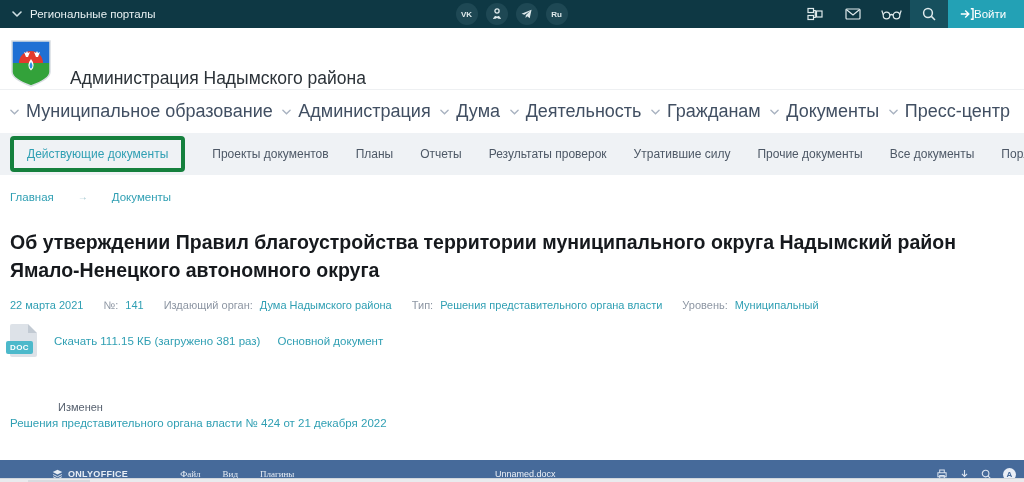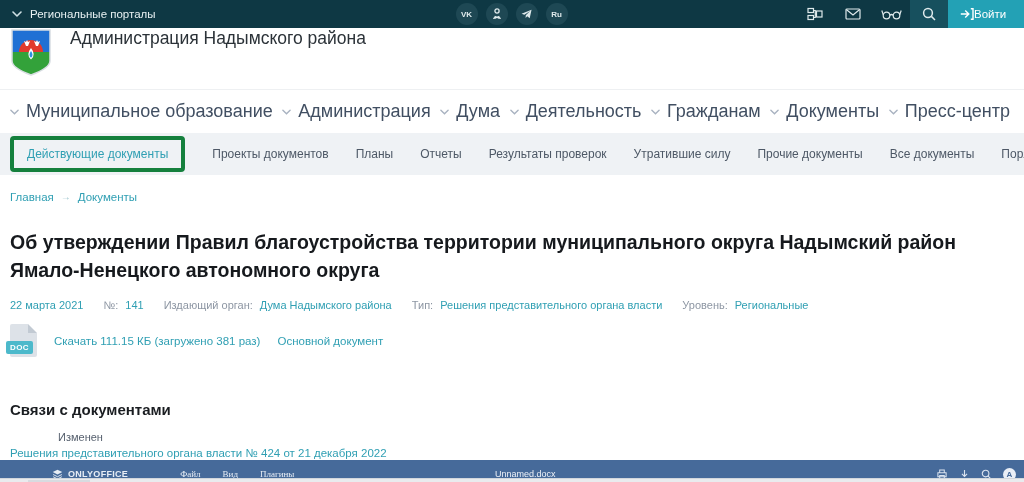--- a/index.html
+++ b/index.html
@@ -11,36 +11,36 @@
   .topbar-left { display:flex; align-items:center; gap:8px; font-size:11.5px; cursor:pointer; }
   .chev { display:inline-flex; color:#cfe0e4; }
   .social-row { display:flex; align-items:center; gap:8px; margin-left:300px; }
   .soc { width:22px; height:22px; border-radius:50%; background:#1e4854; color:#dfeaec; display:flex; align-items:center; justify-content:center; font-size:8px; font-weight:bold; cursor:pointer; }
   .topbar-right { margin-left:auto; display:flex; align-items:center; height:28px; }
   .tb-icon { width:38px; height:28px; display:flex; align-items:center; justify-content:center; color:#dfeaec; cursor:pointer; }
   .tb-search { background:#17505e; }
   .login-btn { height:28px; background:#23a1b5; color:#fff; display:flex; align-items:center; gap:0; font-size:11.5px; padding:0 10px 0 12px; min-width:76px; cursor:pointer; }
 
   
-  .site-header { height:62px; background:#fff; display:flex; align-items:flex-start; padding-left:10px; border-bottom:1px solid #eef0f2; }
+  .site-header { height:62px; background:#fff; display:flex; align-items:flex-end; padding-left:10px; border-bottom:1px solid #eef0f2; }
   .logo { width:42px; height:50px; cursor:pointer; }
   .site-title { margin-left:18px; font-size:17.5px; color:#2b3238; }
 
   
   .main-nav { height:43px; display:flex; align-items:center; justify-content:space-between; padding:0 14px 0 10px; background:#fff; }
   .nav-item { display:flex; align-items:center; gap:7px; font-size:18px; color:#414f62; cursor:pointer; white-space:nowrap; }
   .nav-item .chev { color:#a8b2c0; }
 
   
   .subnav { height:42px; background:#eff2f5; display:flex; align-items:center; gap:27px; padding:0 10px; }
   .tab { font-size:12px; color:#4d5866; cursor:pointer; white-space:nowrap; }
   .tab.active { color:#2f9fb3; border:4px solid #15803d; border-radius:4px; padding:7px 13px; background:transparent; }
 
   
-  .breadcrumb { padding:16px 10px 0; font-size:11.5px; color:#2f9fb3; display:flex; align-items:flex-start; gap:7px; }
+  .breadcrumb { padding:16px 10px 0; font-size:11.5px; color:#2f9fb3; display:flex; align-items:flex-start; gap:24px; }
   .crumb { cursor:pointer; }
   .crumb-sep { color:#9cc4cd; font-size:10px; }
 
   
   .doc-title { margin:26px 10px 0; font-size:19.5px; font-weight:bold; color:#16191d; line-height:1.42; max-width:985px; }
   .meta-row { margin:15px 10px 0; display:flex; align-items:center; gap:7px; font-size:11px; flex-wrap:wrap; }
   .meta-label { color:#8d96a3; }
   .meta-val { color:#2f9fb3; cursor:pointer; }
   .meta-gap { width:6px; }
 
@@ -245,34 +245,33 @@
   <span class="meta-label">№:</span>
   <span class="meta-val">141</span>
   <span class="meta-gap"></span>
   <span class="meta-label">Издающий орган:</span>
   <span class="meta-val">Дума Надымского района</span>
   <span class="meta-gap"></span>
   <span class="meta-label">Тип:</span>
   <span class="meta-val">Решения представительного органа власти</span>
   <span class="meta-gap"></span>
   <span class="meta-label">Уровень:</span>
-  <span class="meta-val">Региональные</span>
+  <span class="meta-val">Муниципальный</span>
 </div>
 
 <div class="download-row">
   <span class="doc-file-icon">
     <span class="fold"></span>
     <span class="badge">DOC</span>
   </span>
   <span class="dl-link">Скачать 111.15 КБ (загружено 381 раз)</span>
   <span class="dl-link">Основной документ</span>
 </div>
 
 <div class="relations">
-  <div class="rel-heading">Связи с документами</div>
   <div class="rel-status">Изменен</div>
   <div class="rel-link">Решения представительного органа власти № 424 от 21 декабря 2022</div>
 </div>
 
 <div class="office-bar">
   <span class="office-brand">
     <svg width="11" height="11" viewBox="0 0 12 12">
         <path d="M6 0.8L11.2 3.4 6 6 0.8 3.4z" fill="currentColor"></path>
         <path d="M1.2 6L6 8.4 10.8 6M1.2 8.4L6 10.8l4.8-2.4" stroke="currentColor" stroke-width="1" fill="none"></path>
       </svg>

